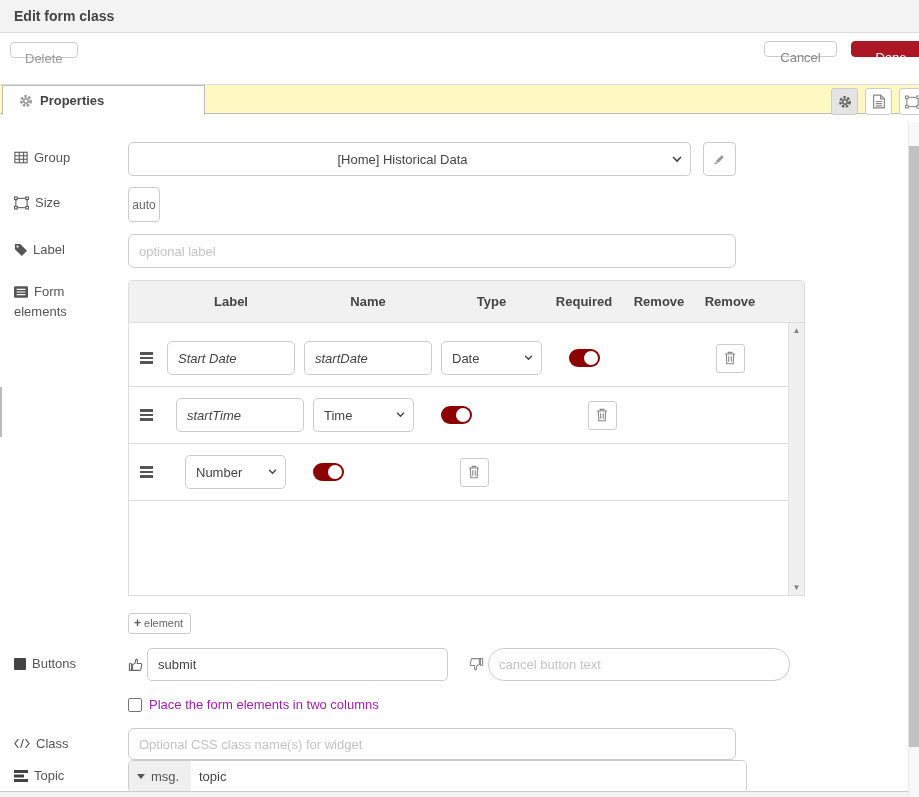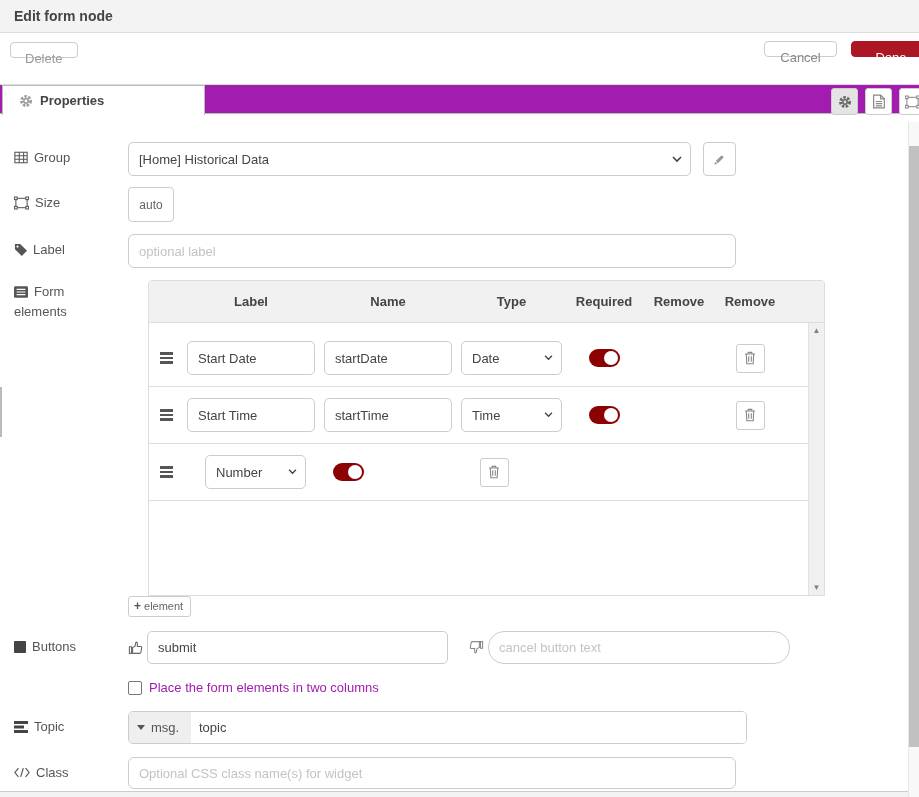--- a/index.html
+++ b/index.html
@@ -14,37 +14,37 @@
   
   .btnbar { position:relative; height:51px; background:#fff; }
   .btn { display:inline-block; border:1px solid #ccc; border-radius:4px; background:#fff;
          font-size:13px; padding:0 14px; height:16px; line-height:31px; text-align:center; cursor:pointer; }
   .btn-delete { position:absolute; left:10px; top:9px; color:#999; }
   .btn-cancel { position:absolute; left:764px; top:8px; width:73px; color:#888; }
   .btn-done { position:absolute; left:851px; top:8px; width:80px; background:#AD1625;
               border-color:#AD1625; color:#fff; }
 
   
-  .tabbar { position:relative; height:30px; border-top:1px solid #ddd; border-bottom:1px solid #bbb; background:#a21caf; }
+  .tabbar { position:relative; height:30px; border-top:1px solid #ddd; border-bottom:1px solid #bbb; background:#fef9c3; }
   .tab { position:absolute; left:2px; top:0; width:203px; height:30px; background:#fff;
          border:1px solid #bbb; border-bottom:none; display:flex; align-items:center; padding-left:16px; }
   .tab-label { font-size:13px; font-weight:bold; color:#444; margin-left:7px; }
   .tb-btn { position:absolute; top:3px; width:27px; height:27px; border:1px solid #ccc; border-radius:3px;
             background:#fff; display:flex; align-items:center; justify-content:center; cursor:pointer; }
   .tb-btn.active { background:#e4e4e4; }
   .tb-gear { left:831px; } .tb-doc { left:865px; } .tb-grp { left:899px; }
 
   
   .content { position:relative; padding:28px 0 0 14px; }
   .frow { display:flex; align-items:flex-start; }
   .flabel { width:114px; flex:none; display:flex; align-items:center; padding-top:8px;
             font-size:13px; color:#555; }
   .flabel .ficon { margin-right:6px; display:inline-flex; }
   .flabel-multiline { display:block; padding-top:2px; line-height:20px; }
-  .mb11{margin-bottom:11px;} .mb12{margin-bottom:12px;} .mb9{margin-bottom:0;gap:20px;}
+  .mb11{margin-bottom:11px;} .mb12{margin-bottom:12px;} .mb9{margin-bottom:17px;}
   .mb14{margin-bottom:14px;} .mb16{margin-bottom:16px;} .mb13{margin-bottom:13px;}
 
   .input { border:1px solid #ccc; border-radius:6px; height:34px; font-size:13px; color:#444;
            padding:4px 10px; font-family:"Liberation Sans", sans-serif; outline:none; background:#fff; }
   .input::placeholder { color:#c3c3c3; }
 
   .selectbox { position:relative; border:1px solid #ccc; border-radius:5px; height:34px; background:#fff;
                display:flex; align-items:center; padding:0 24px 0 10px; font-size:13px; color:#444; cursor:pointer; }
   .selectbox .chev { position:absolute; right:8px; top:13px; }
 
@@ -59,21 +59,21 @@
   .hc-sp{width:30px;} .hc-label{width:128px;} .hc-g{width:9px;} .hc-name{width:128px;}
   .hc-type{width:101px;} .hc-req{width:84px;text-align:center;} .hc-rows{width:66px;} .hc-rem{width:76px;}
   .fe-body { position:relative; height:272px; background:#fff; }
   .fe-rows { position:absolute; left:0; top:0; right:16px; bottom:0; padding-top:7px; overflow:hidden; }
   .fe-row { height:57px; border-bottom:1px solid #ddd; display:flex; align-items:center; padding-left:8px; }
   .cell { flex:none; display:flex; align-items:center; }
   .c-handle { width:30px; justify-content:flex-start; padding-left:3px; cursor:grab; }
   .c-label,.c-name { width:128px; } .c-gap{ width:9px; } .c-type { width:101px; }
   .c-req { width:84px; justify-content:center; } .c-rows { width:66px; }
   .c-rem { width:76px; justify-content:center; }
-  .fe-row .input { width:128px; border-radius:5px; }
+  .fe-row .input { width:128px; border-radius:5px;font-style:italic; }
   .fe-row .selectbox { width:101px; }
   .handle { display:inline-block; }
   .handle i { display:block; width:13px; height:2.5px; background:#555; margin:2px 0; }
   .toggle { position:relative; width:31px; height:18px; background:#8c0101; border-radius:9px; cursor:pointer; }
   .toggle .knob { position:absolute; right:2px; top:2px; width:14px; height:14px; background:#fff; border-radius:50%; }
   .trash-btn { width:29px; height:29px; border-radius:3px; }
   .fe-scroll { position:absolute; right:0; top:0; bottom:0; width:16px; background:#f0f0f0;
                border-left:1px solid #e2e2e2; }
   .fe-scroll .arr { position:absolute; left:0; width:100%; text-align:center; font-size:8px; color:#808080; }
   .arr-up { top:3px; } .arr-dn { bottom:3px; }
@@ -110,21 +110,21 @@
                   border-top:1px solid #ccc; z-index:4; }
   .left-grip { position:absolute; left:0; top:387px; width:2px; height:50px; background:#bbb; }
 
   svg { display:block; }
 </style>
 </head>
 <body>
 
 <div class="dialog">
 
-  <div class="hdr">Edit form node</div>
+  <div class="hdr">Edit form class</div>
 
   <div class="btnbar">
     <div class="btn btn-delete">Delete</div>
     <div class="btn btn-cancel">Cancel</div>
     <div class="btn btn-done">Done</div>
   </div>
 
   <div class="tabbar">
     <div class="tab">
       <span class="ficon">
@@ -172,21 +172,21 @@
     <div class="frow mb11">
       <div class="flabel">
         <span class="ficon">
           <svg width="14" height="13" viewBox="0 0 16 14" fill="none" stroke="#555" stroke-width="1.2">
               <rect x="1" y="1" width="14" height="12"></rect>
               <path d="M1 5h14M1 9h14M6 1v12M11 1v12"></path>
             </svg>
         </span>
         <span>Group</span>
       </div>
-      <div class="selectbox" style="width:563px;">
+      <div class="selectbox" style="width:563px;justify-content:center;">
         <span>[Home] Historical Data</span>
         <span class="chev">
           <svg width="10" height="7" viewBox="0 0 10 7" fill="none" stroke="#444" stroke-width="1.6">
               <path d="M1 1l4 4 4-4"></path>
             </svg>
         </span>
       </div>
       <div class="sq-btn" style="width:33px;height:34px;margin-left:12px;">
         <span>
           <svg width="13" height="13" viewBox="0 0 14 14" fill="#999">
@@ -203,21 +203,21 @@
           <svg width="15" height="14" viewBox="0 0 16 14" fill="none" stroke="#555" stroke-width="1.1">
               <rect x="2" y="2" width="12" height="10"></rect>
               <rect x="0.6" y="0.6" width="2.8" height="2.8" fill="#fff"></rect>
               <rect x="12.6" y="0.6" width="2.8" height="2.8" fill="#fff"></rect>
               <rect x="0.6" y="10.6" width="2.8" height="2.8" fill="#fff"></rect>
               <rect x="12.6" y="10.6" width="2.8" height="2.8" fill="#fff"></rect>
             </svg>
         </span>
         <span>Size</span>
       </div>
-      <div class="sq-btn" style="width:46px;height:35px;font-size:12px;color:#666;text-align:center;">auto</div>
+      <div class="sq-btn" style="width:32px;height:35px;font-size:12px;color:#666;text-align:center;">auto</div>
     </div>
 
     <div class="frow mb12">
       <div class="flabel">
         <span class="ficon">
           <svg width="13" height="13" viewBox="0 0 14 14">
               <path d="M1 1h5.6L14 8.4 8.4 14 1 6.6z" fill="#555"></path>
               <circle cx="3.8" cy="3.8" r="1.2" fill="#fff"></circle>
             </svg>
         </span>
@@ -296,23 +296,20 @@
             </div>
 
             <div class="fe-row">
               <span class="cell c-handle">
                   <span class="handle">
                     <i></i>
                     <i></i>
                     <i></i>
                   </span>
                 </span>
-              <span class="cell c-label">
-                  <input class="input" value="Start Time" style="">
-                </span>
               <span class="cell c-gap"></span>
               <span class="cell c-name">
                   <input class="input" value="startTime" style="">
                 </span>
               <span class="cell c-gap"></span>
               <span class="cell c-type">
                 <div class="selectbox">
                   <span>Time</span>
                   <span class="chev">
                       <svg width="9" height="6" viewBox="0 0 10 7" fill="none" stroke="#444" stroke-width="1.6">
@@ -414,50 +411,50 @@
           </svg>
       </span>
       <input class="input btns-input2" placeholder="cancel button text" style="">
     </div>
 
     <div class="cbrow mb16">
       <span class="cbox"></span>
       <span class="cbtext">Place the form elements in two columns</span>
     </div>
 
+    <div class="frow">
+      <div class="flabel">
+        <span class="ficon">
+          <svg width="16" height="11" viewBox="0 0 18 12" fill="none" stroke="#555" stroke-width="1.3">
+              <path d="M5 1L1 6l4 5M13 1l4 5-4 5M10.5 1L7.5 11"></path>
+            </svg>
+        </span>
+        <span>Class</span>
+      </div>
+      <input class="input" style="width: 608px; height: 32px;" placeholder="Optional CSS class name(s) for widget">
+    </div>
+
     <div class="frow mb13">
       <div class="flabel">
         <span class="ficon">
           <svg width="14" height="12" viewBox="0 0 14 12">
               <rect x="0" y="0" width="14" height="3" fill="#444"></rect>
               <rect x="0" y="4.5" width="10" height="3" fill="#444"></rect>
               <rect x="0" y="9" width="14" height="3" fill="#444"></rect>
             </svg>
         </span>
         <span>Topic</span>
       </div>
       <div class="typed">
         <span class="typed-pre">
           <span class="caret"></span>
           <span>msg.</span>
         </span>
         <input class="typed-val" value="topic" style="">
       </div>
-    </div>
-
-    <div class="frow">
-      <div class="flabel">
-        <span class="ficon">
-          <svg width="16" height="11" viewBox="0 0 18 12" fill="none" stroke="#555" stroke-width="1.3">
-              <path d="M5 1L1 6l4 5M13 1l4 5-4 5M10.5 1L7.5 11"></path>
-            </svg>
-        </span>
-        <span>Class</span>
-      </div>
-      <input class="input" style="width: 608px; height: 32px;" placeholder="Optional CSS class name(s) for widget">
     </div>
 
   </div>
 
   <div class="left-grip"></div>
   <div class="footer-strip"></div>
   <div class="page-scroll">
     <div class="page-thumb"></div>
   </div>
 

